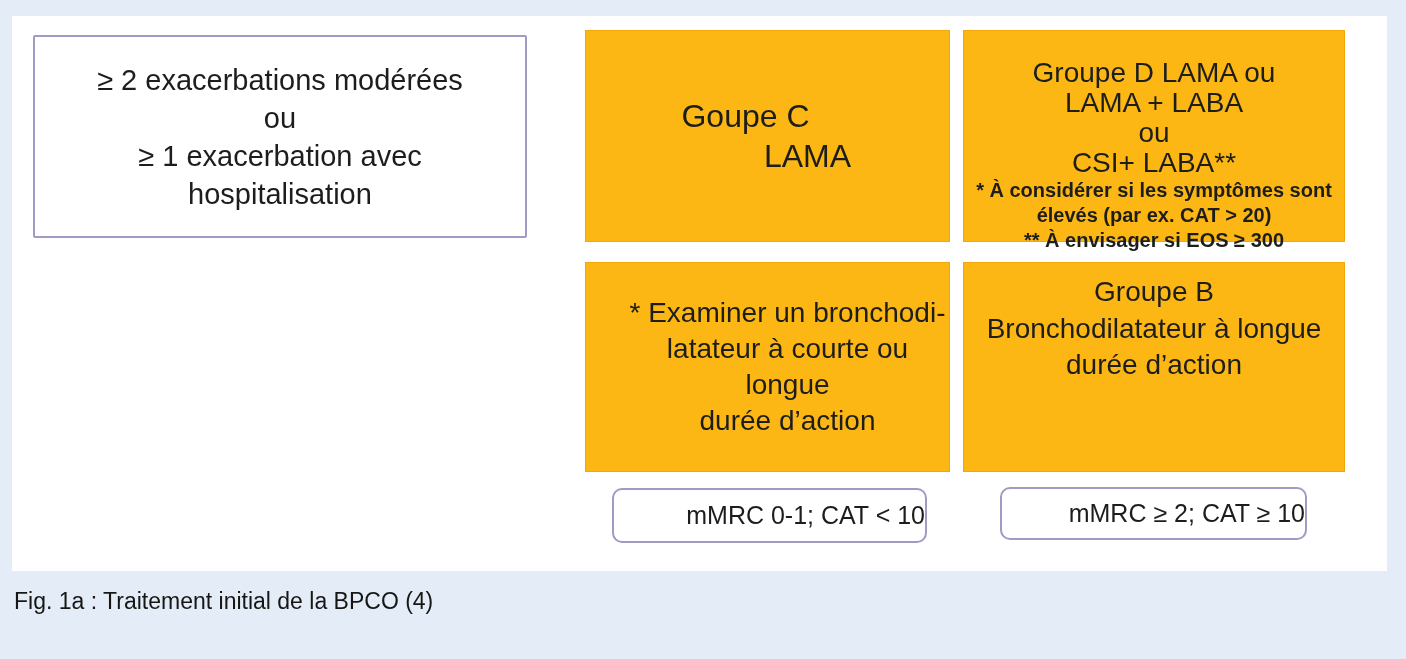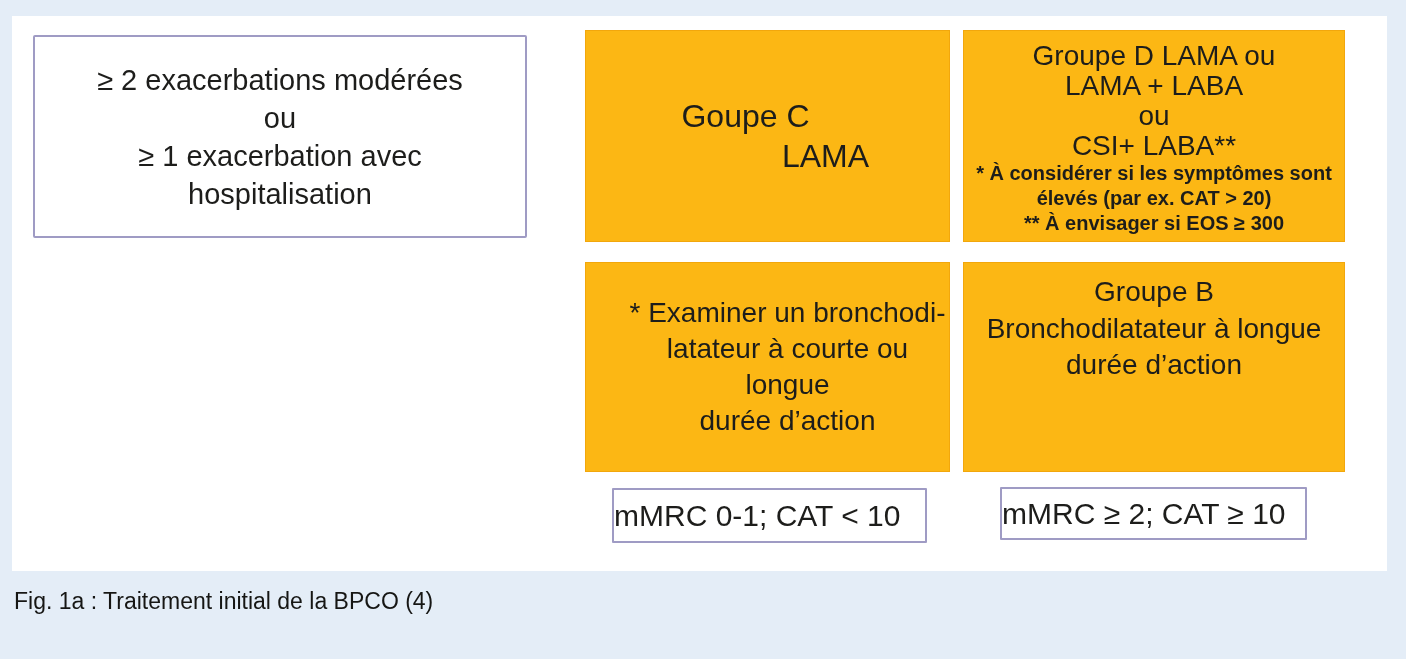--- a/index.html
+++ b/index.html
@@ -56,29 +56,29 @@
     width: 365px;
     height: 212px;
     display: flex;
     flex-direction: column;
     justify-content: center;
     text-align: center;
     font-size: 32px;
     line-height: 40px;
   }
   .group-c .line-title { position: relative; left: -22px; }
-  .group-c .line-treatment { position: relative; left: 58px; text-align: center; }
+  .group-c .line-treatment { position: relative; left: 40px; text-align: center; }
   
   .group-d {
     left: 963px;
     top: 30px;
     width: 382px;
     height: 212px;
     text-align: center;
-    padding-top: 10px;
+    padding-top: 27px;
     font-size: 28px;
     line-height: 30px;
   }
   .group-d .notes {
     font-size: 20px;
     font-weight: bold;
     line-height: 25px;
   }
   
   .group-a {
@@ -100,23 +100,23 @@
     text-align: center;
     padding-top: 12px;
     font-size: 28px;
   }
   .group-b .title { line-height: 34px; margin-bottom: 2px; }
   .group-b .body { line-height: 36px; }
   
   .crit {
     display: flex;
     align-items: center;
-    justify-content: flex-start;
-    font-size: 30px;
-    border-radius: 1px;
+    justify-content: flex-end;
+    font-size: 25px;
+    border-radius: 10px;
   }
   .crit-a { left: 612px; top: 488px; width: 315px; height: 55px; }
   .crit-b { left: 1000px; top: 487px; width: 307px; height: 53px; }
   
   .caption {
     position: absolute;
     left: 14px;
     top: 583px;
     font-size: 23px;
     line-height: 36px;

